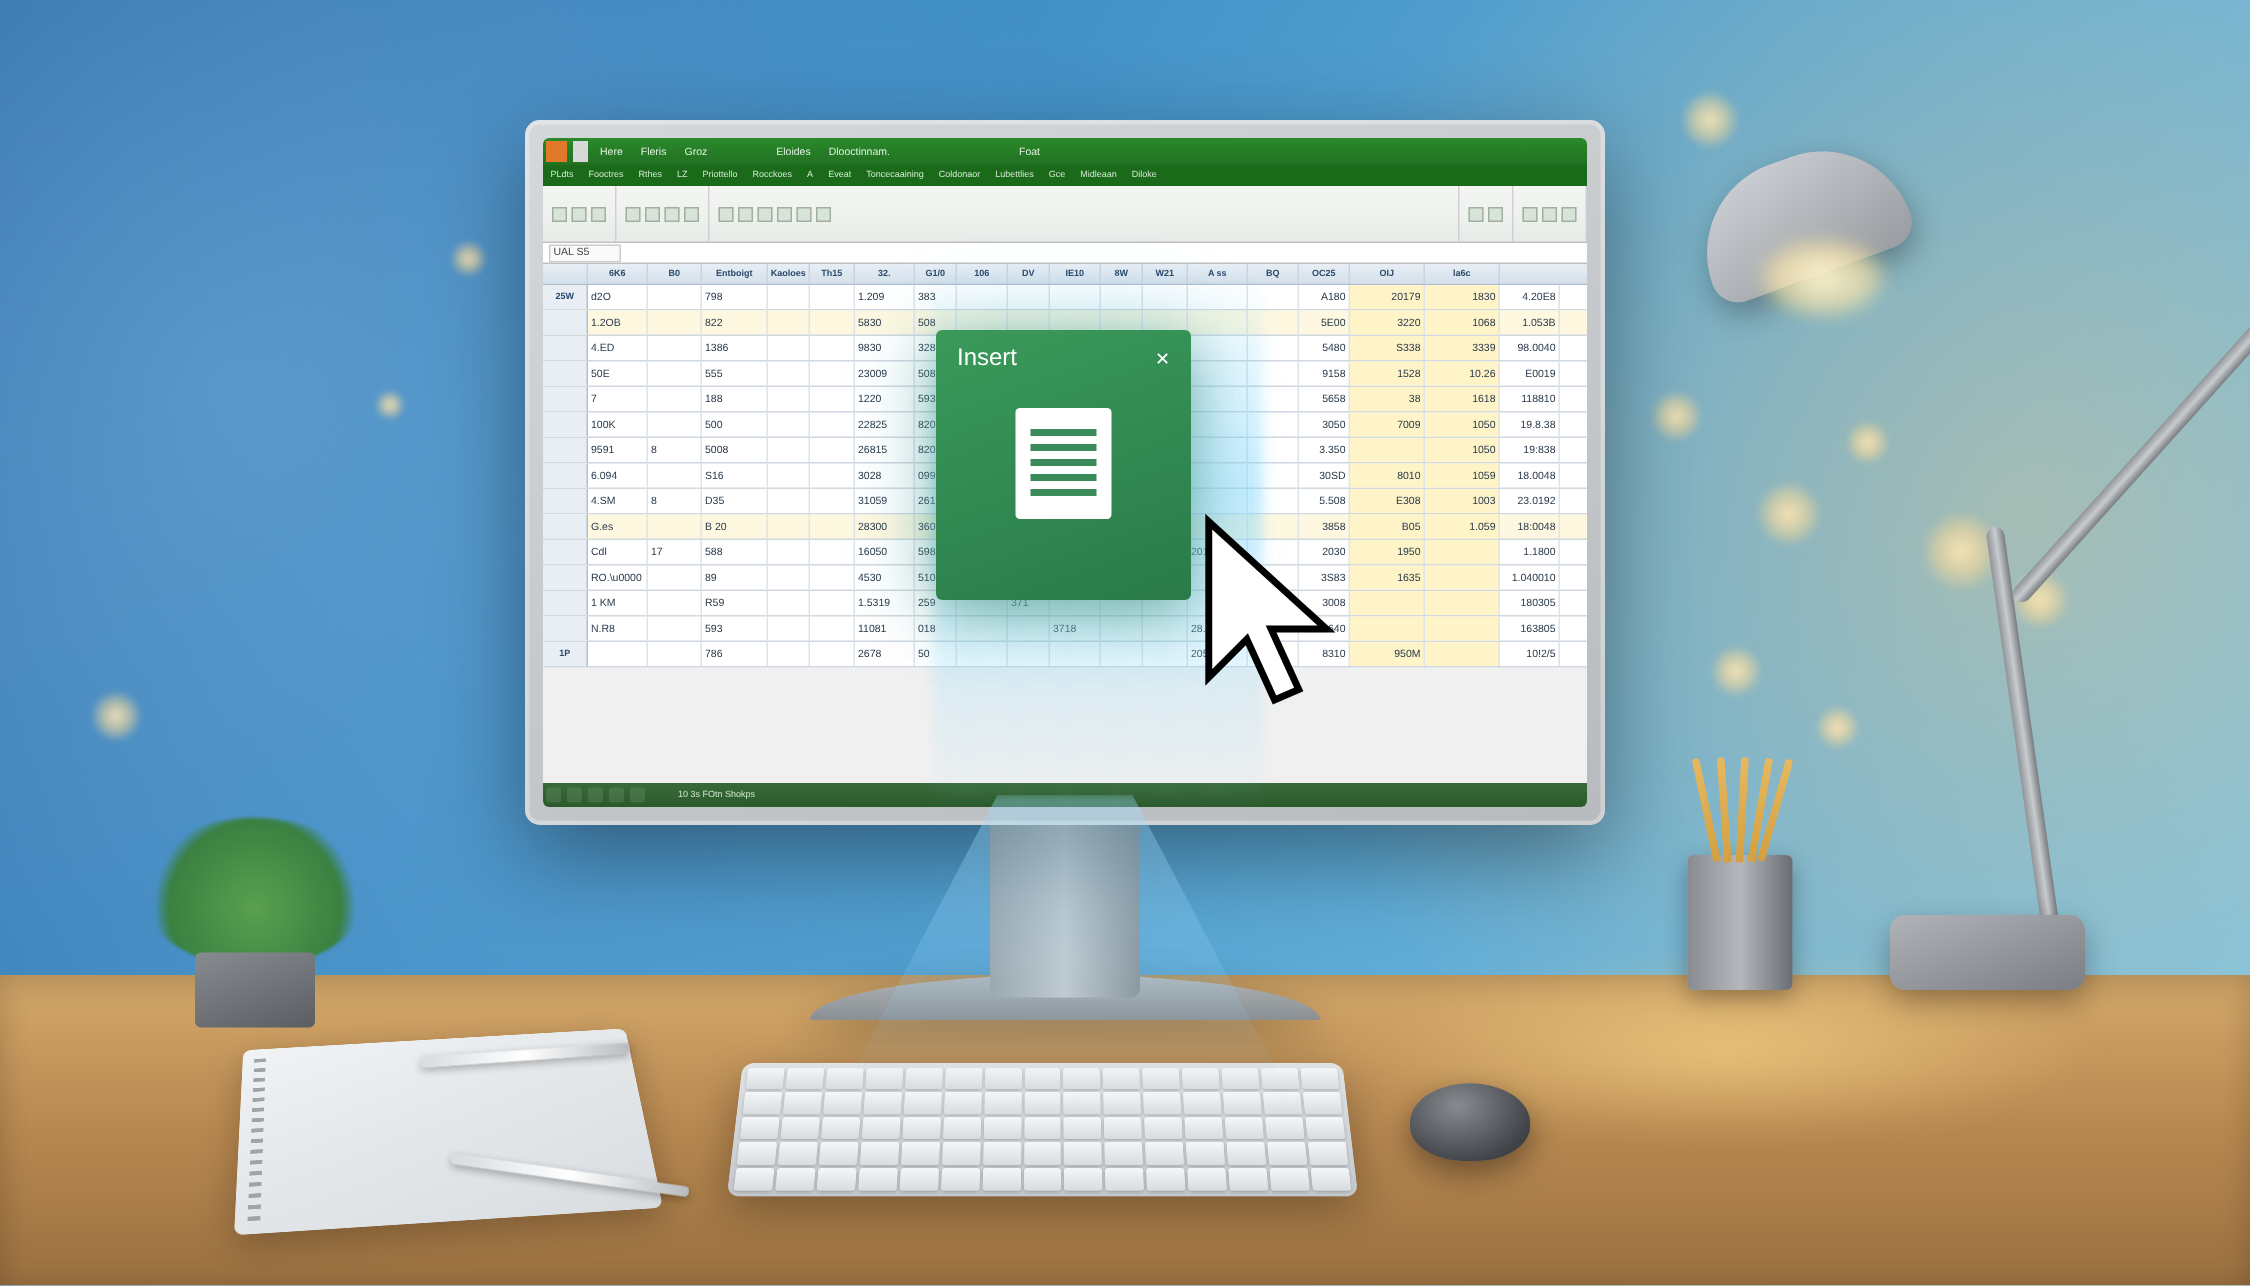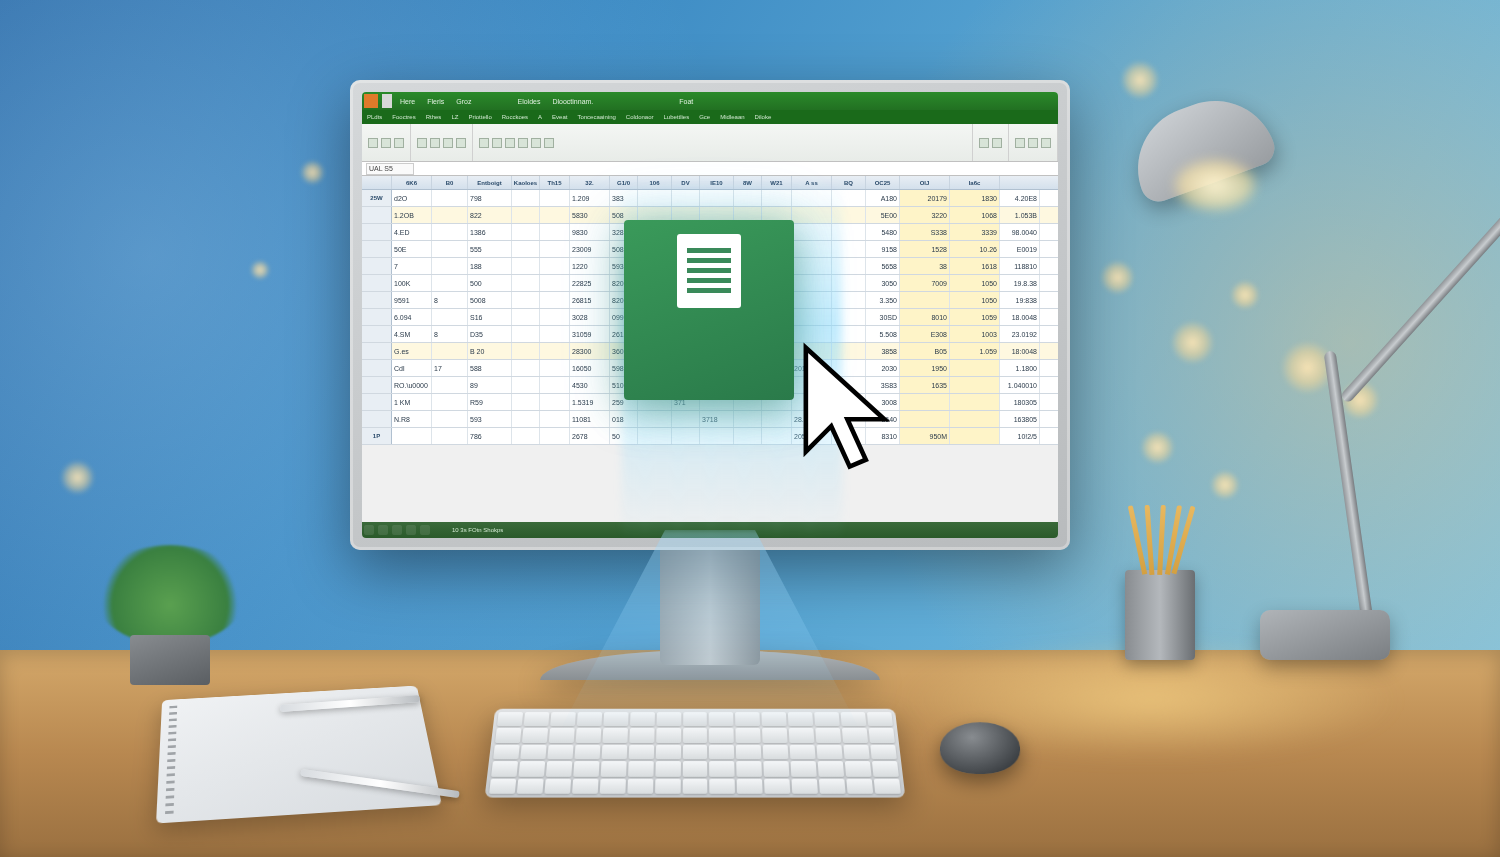--- a/index.html
+++ b/index.html
@@ -810,20 +810,24 @@
     <div class="rays">
       <div class="ray-line" style="left:10%"></div>
       <div class="ray-line" style="left:25%"></div>
       <div class="ray-line" style="left:40%"></div>
       <div class="ray-line" style="left:55%"></div>
       <div class="ray-line" style="left:70%"></div>
       <div class="ray-line" style="left:85%"></div>
     </div>
 
     <div class="insert-dialog">
+      <div class="insert-title">
+        <span>Insert</span>
+        <span class="close">✕</span>
+      </div>
       <div class="insert-icon"></div>
     </div>
 
     <div class="big-cursor">
       <svg viewBox="0 0 100 130" width="120" height="150">
         <path d="M 10 5 L 10 95 L 32 73 L 48 108 L 62 102 L 46 67 L 78 67 Z" fill="#ffffff" stroke="#000000" stroke-width="4"></path>
       </svg>
     </div>
 
     <div class="taskbar">

